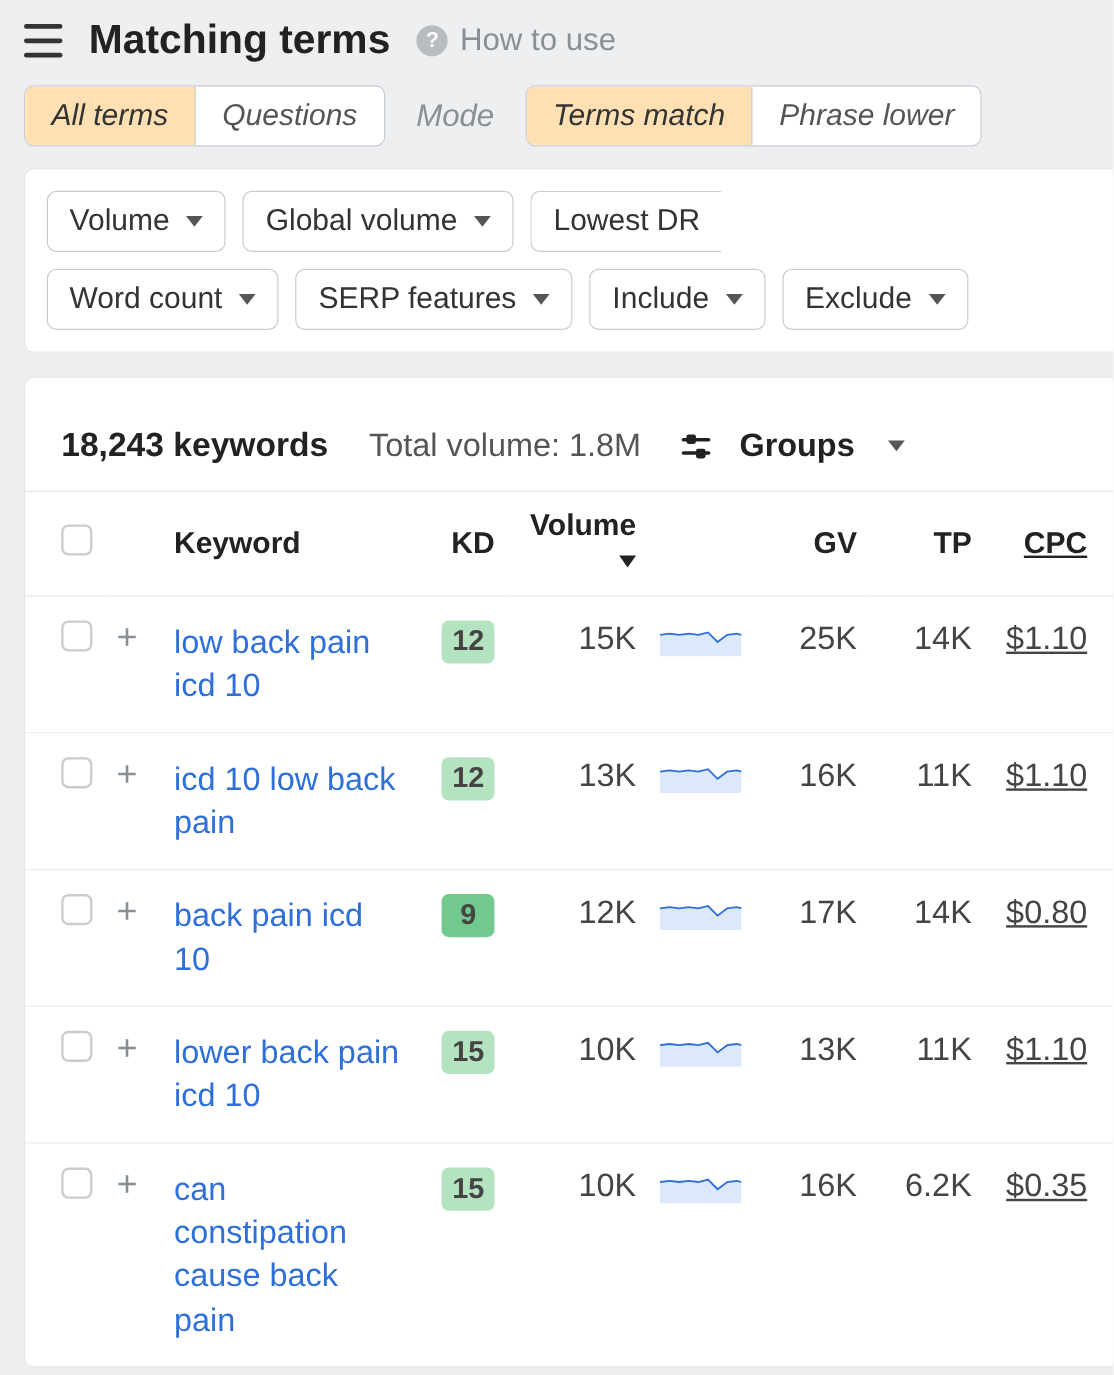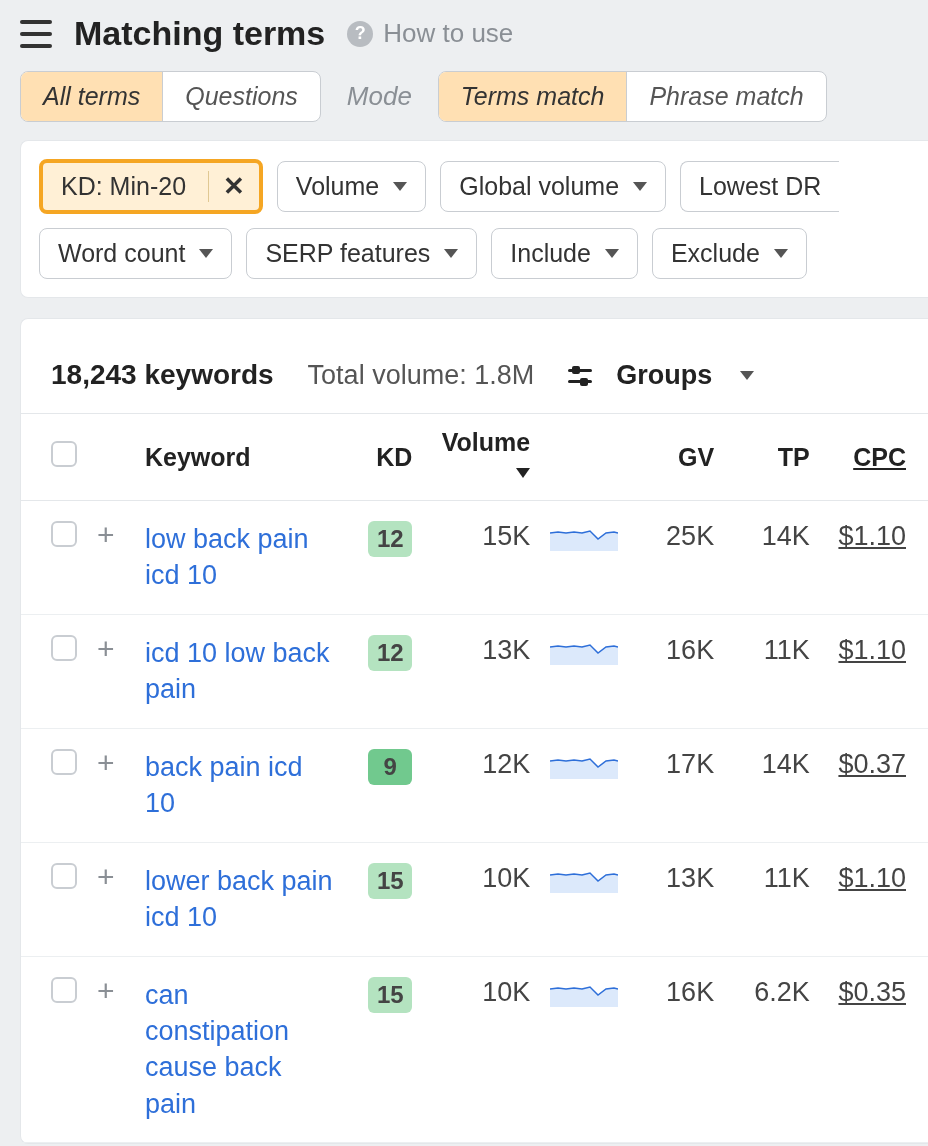--- a/index.html
+++ b/index.html
@@ -171,30 +171,26 @@
 </div>
 
 <div class="tabs-row">
   <div class="seg" id="view-tabs">
       <div class="seg-item active">All terms</div>
       <div class="seg-item">Questions</div>
     </div>
   <div class="mode-label">Mode</div>
   <div class="seg" id="mode-tabs">
       <div class="seg-item active">Terms match</div>
-      <div class="seg-item">Phrase match</div>
+      <div class="seg-item">Phrase lower</div>
     </div>
 </div>
 
 <div class="filters-panel">
   <div class="filters-row">
-    <div class="chip kd">
-      <span>KD: Min-20</span>
-      <span class="kd-close">✕</span>
-    </div>
     <div class="chip">
       <span>Volume</span>
         <span class="caret"></span>
     </div>
     <div class="chip">
       <span>Global volume</span>
         <span class="caret"></span>
     </div>
     <div class="chip" style="border-right:none;border-radius:8px 0 0 8px;justify-content:flex-end;">
       <span>Lowest DR</span>
@@ -284,21 +280,21 @@
     <td class="col-plus"><span class="plus">+</span></td>
     <td class="col-kw"><span class="kw-link">back pain icd 10</span></td>
     <td class="col-kd right"><span class="kd-badge" style="background:#71c98e">9</span></td>
     <td class="col-vol right">12K</td>
     <td class="col-spark"><span class="spark"><svg viewBox="0 0 68 30">
                 <path class="area" d="M0,12 L8,11 L16,12 L24,11 L32,12 L40,10 L48,18 L56,12 L64,11 L68,12 L68,30 L0,30 Z"></path>
                 <path class="line" d="M0,12 L8,11 L16,12 L24,11 L32,12 L40,10 L48,18 L56,12 L64,11 L68,12"></path>
               </svg></span></td>
     <td class="col-gv right">17K</td>
     <td class="col-tp right">14K</td>
-    <td class="col-cpc right">$0.37</td>
+    <td class="col-cpc right">$0.80</td>
   </tr>
         <tr>
     <td class="col-chk"><span class="chk"></span></td>
     <td class="col-plus"><span class="plus">+</span></td>
     <td class="col-kw"><span class="kw-link">lower back pain icd 10</span></td>
     <td class="col-kd right"><span class="kd-badge" style="background:#b4e3c0">15</span></td>
     <td class="col-vol right">10K</td>
     <td class="col-spark"><span class="spark"><svg viewBox="0 0 68 30">
                 <path class="area" d="M0,12 L8,11 L16,12 L24,11 L32,12 L40,10 L48,18 L56,12 L64,11 L68,12 L68,30 L0,30 Z"></path>
                 <path class="line" d="M0,12 L8,11 L16,12 L24,11 L32,12 L40,10 L48,18 L56,12 L64,11 L68,12"></path>

